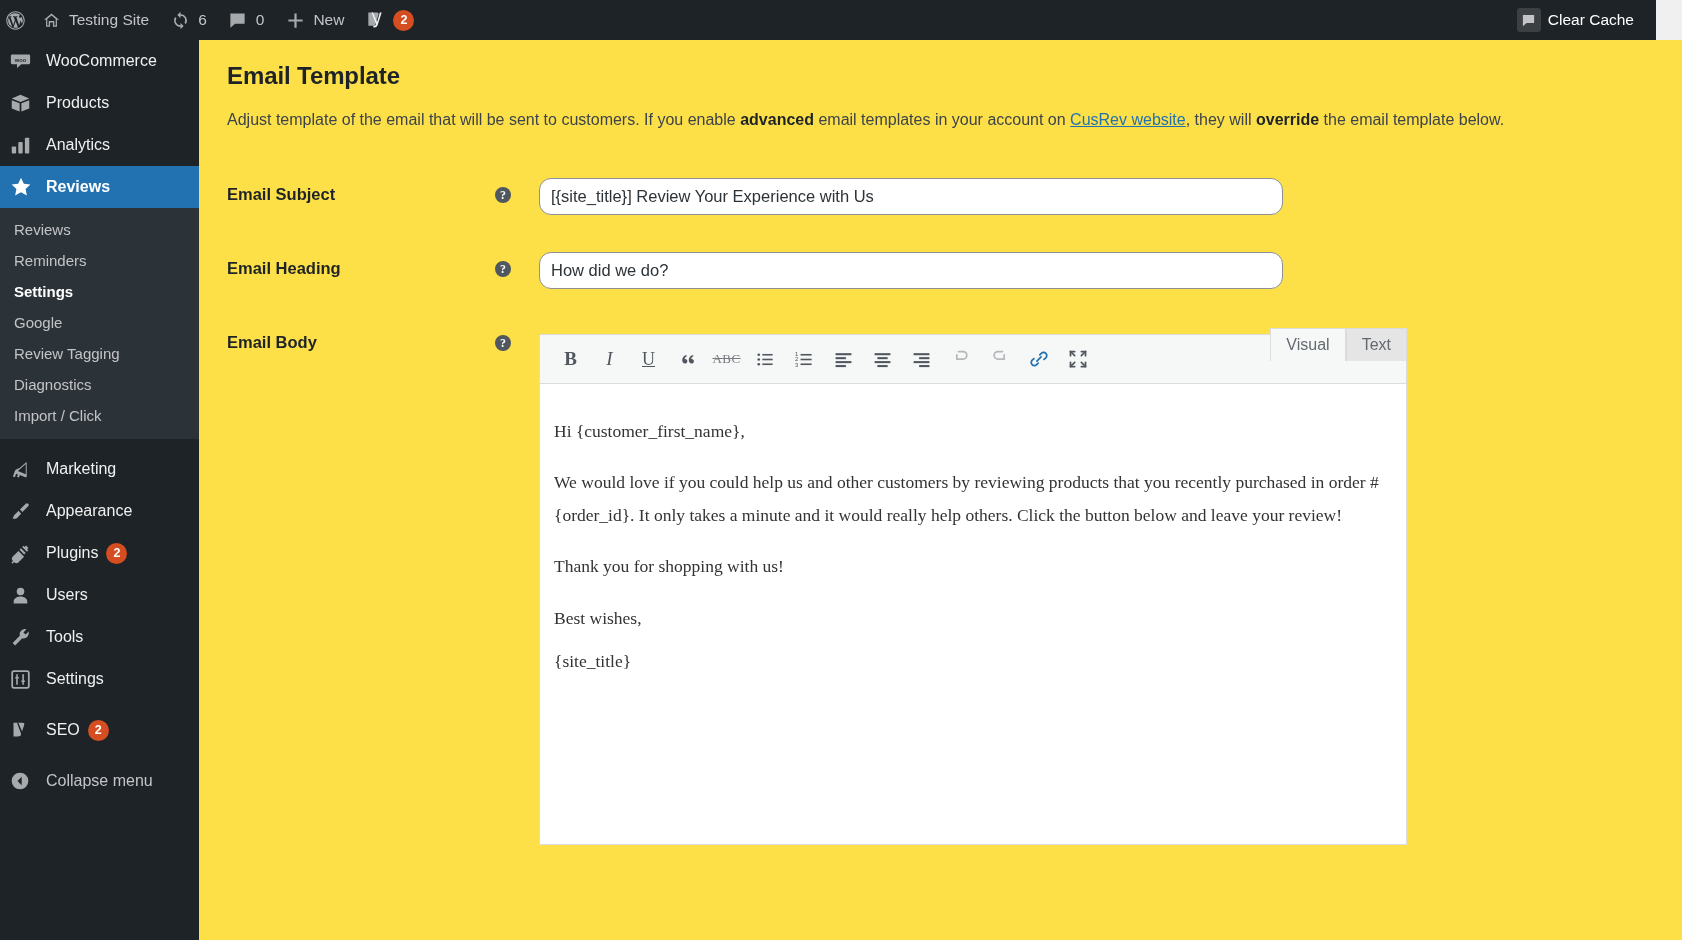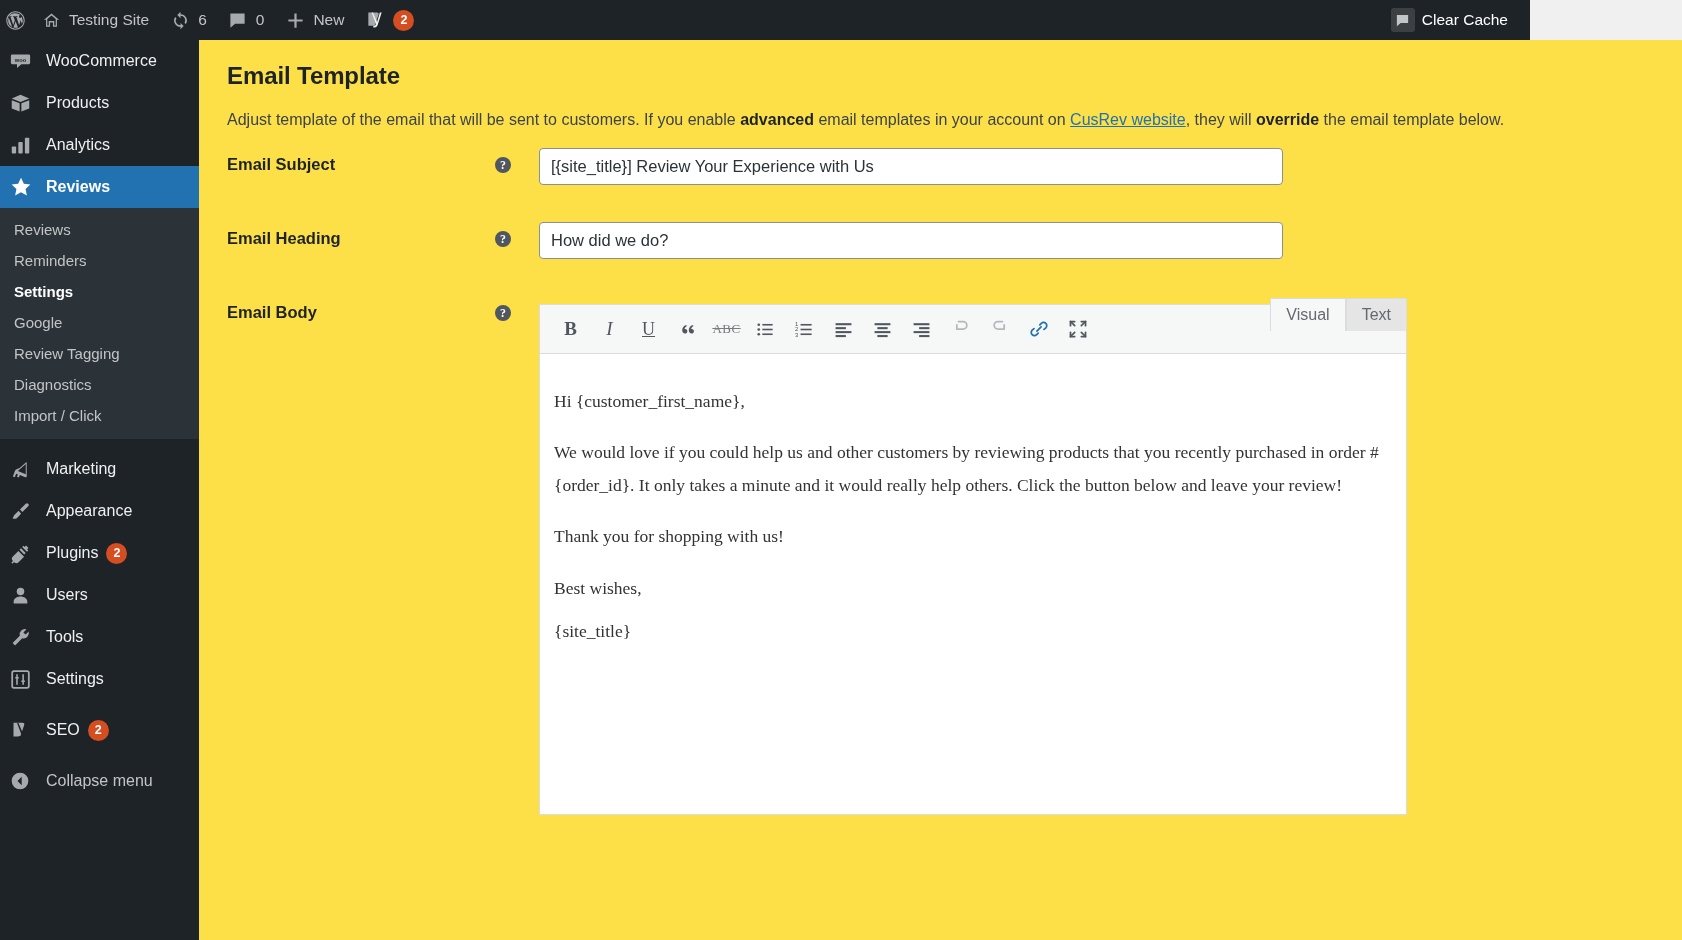--- a/index.html
+++ b/index.html
@@ -7,21 +7,21 @@
     margin: 0; padding: 0;
     width: 1682px; height: 940px;
     overflow: hidden;
     background: #f0f0f1;
     font-family: "Liberation Sans", sans-serif;
   }
 
   
   #adminbar {
     position: absolute; top: 0; left: 0;
-    width: 1530px; height: 40px;
+    width: 1656px; height: 40px;
     background: #1d2327;
     display: flex; align-items: center;
     color: #c3c4c7;
     font-size: 15px;
     z-index: 50;
   }
   .ab-item {
     display: flex; align-items: center; gap: 7px;
     height: 40px; padding: 0 10px;
     color: #c3c4c7; text-decoration: none;
@@ -127,21 +127,21 @@
     font-size: 12px; font-weight: 700;
     display: inline-flex; align-items: center; justify-content: center;
     margin-top: 9px;
     font-family: "Liberation Serif", serif;
     cursor: pointer;
     flex: 0 0 auto;
   }
   .field-col { margin-left: 28px; }
   .txt-input {
     width: 744px; height: 37px;
-    border: 1px solid #8c8f94; border-radius: 4px;
+    border: 1px solid #8c8f94; border-radius: 12px;
     background: #fff; color: #2c3338;
     font-size: 16.5px; font-family: "Liberation Sans", sans-serif;
     padding: 0 11px;
     outline: none;
   }
 
   
   .editor-wrap { position: relative; width: 868px; }
   .media-bar { display: flex; align-items: center; gap: 12px; }
   .btn-media {
@@ -402,21 +402,21 @@
 </div>
 
 <div id="wpbody">
 
   <h1 class="page-h1">Email Template</h1>
 
   <p class="page-desc">
     <span>Adjust template of the email that will be sent to customers. If you enable </span><b>advanced</b><span> email templates in your account on </span><a href="#">CusRev website</a><span>, they will </span><b>override</b><span> the email template below.</span>
   </p>
 
-  <div class="form-row" style="margin-top:16px;">
+  <div class="form-row" style="margin-top:46px;">
     <div class="form-label">Email Subject</div>
     <div class="help-ico">?</div>
     <div class="field-col">
       <input class="txt-input" type="text" value="[{site_title}] Review Your Experience with Us" style="">
     </div>
   </div>
 
   <div class="form-row" style="margin-top:37px;">
     <div class="form-label">Email Heading</div>
     <div class="help-ico">?</div>

